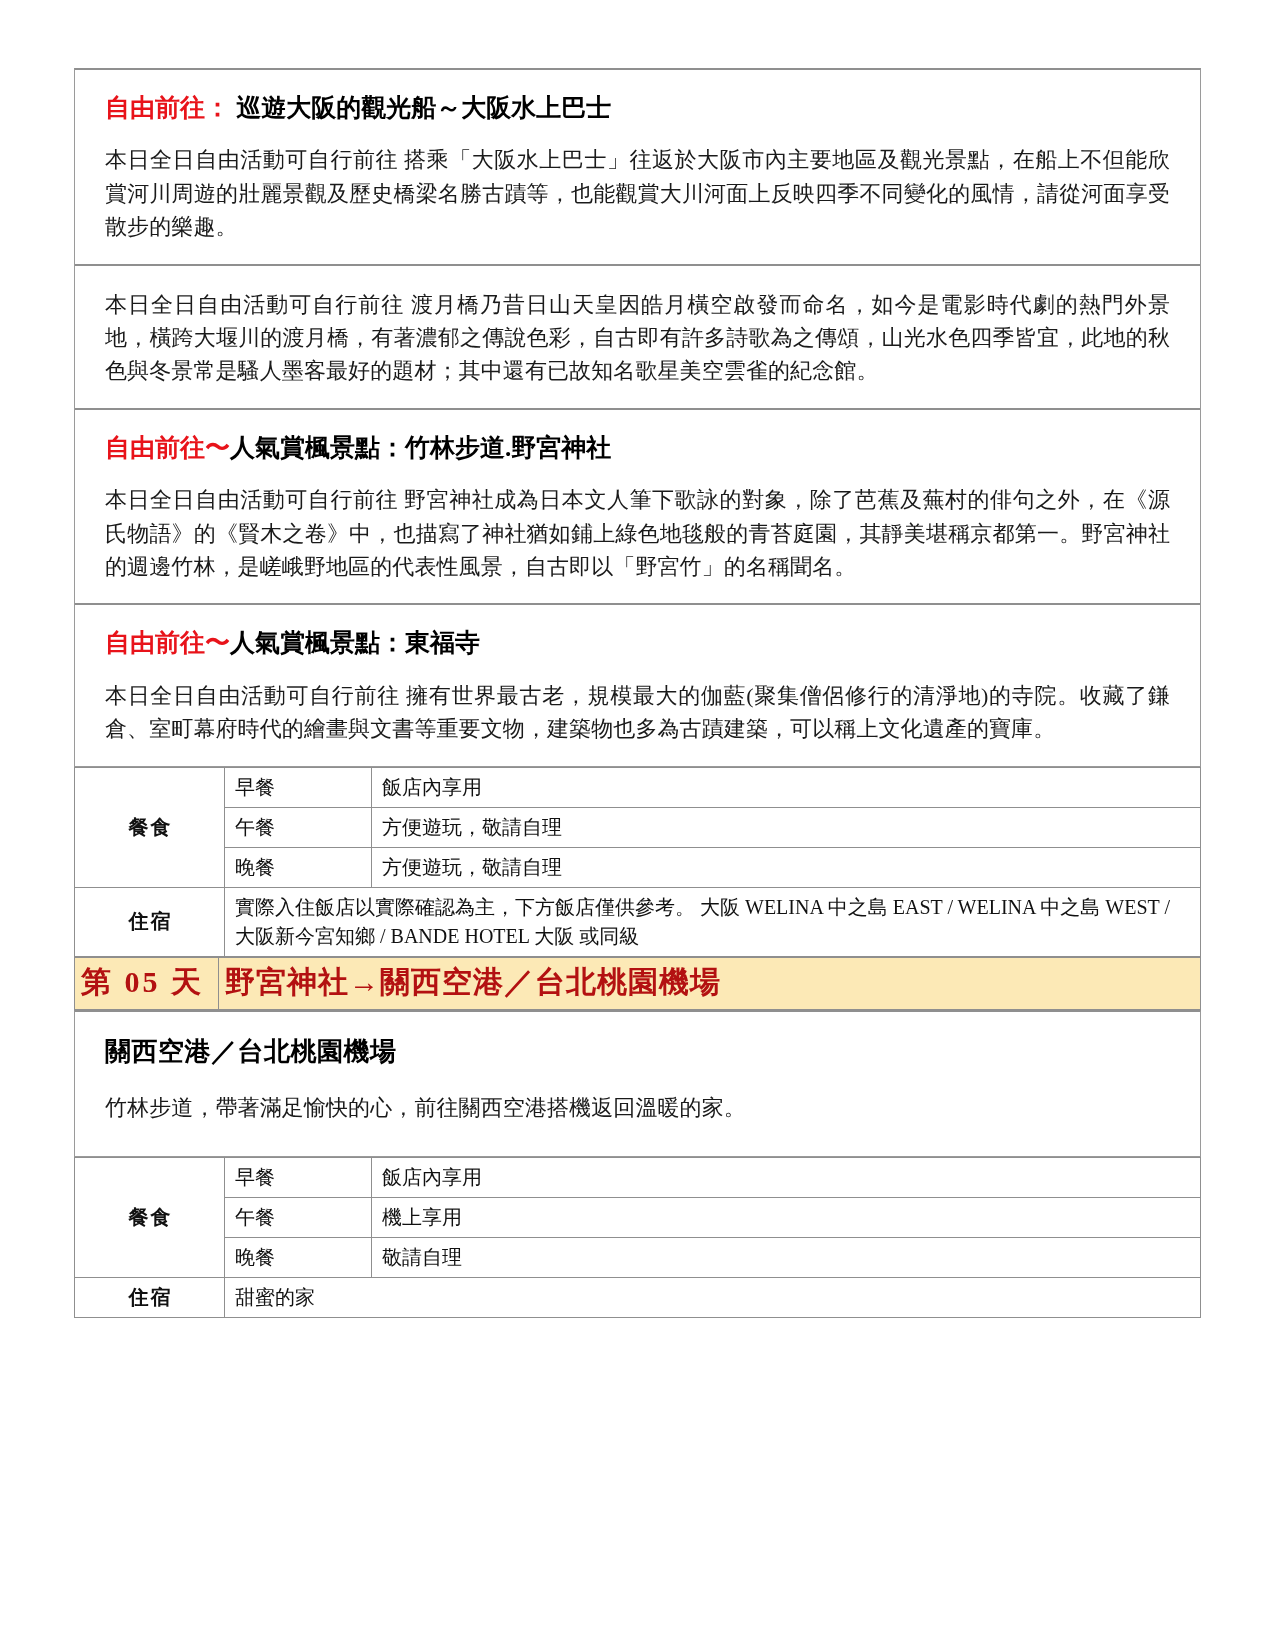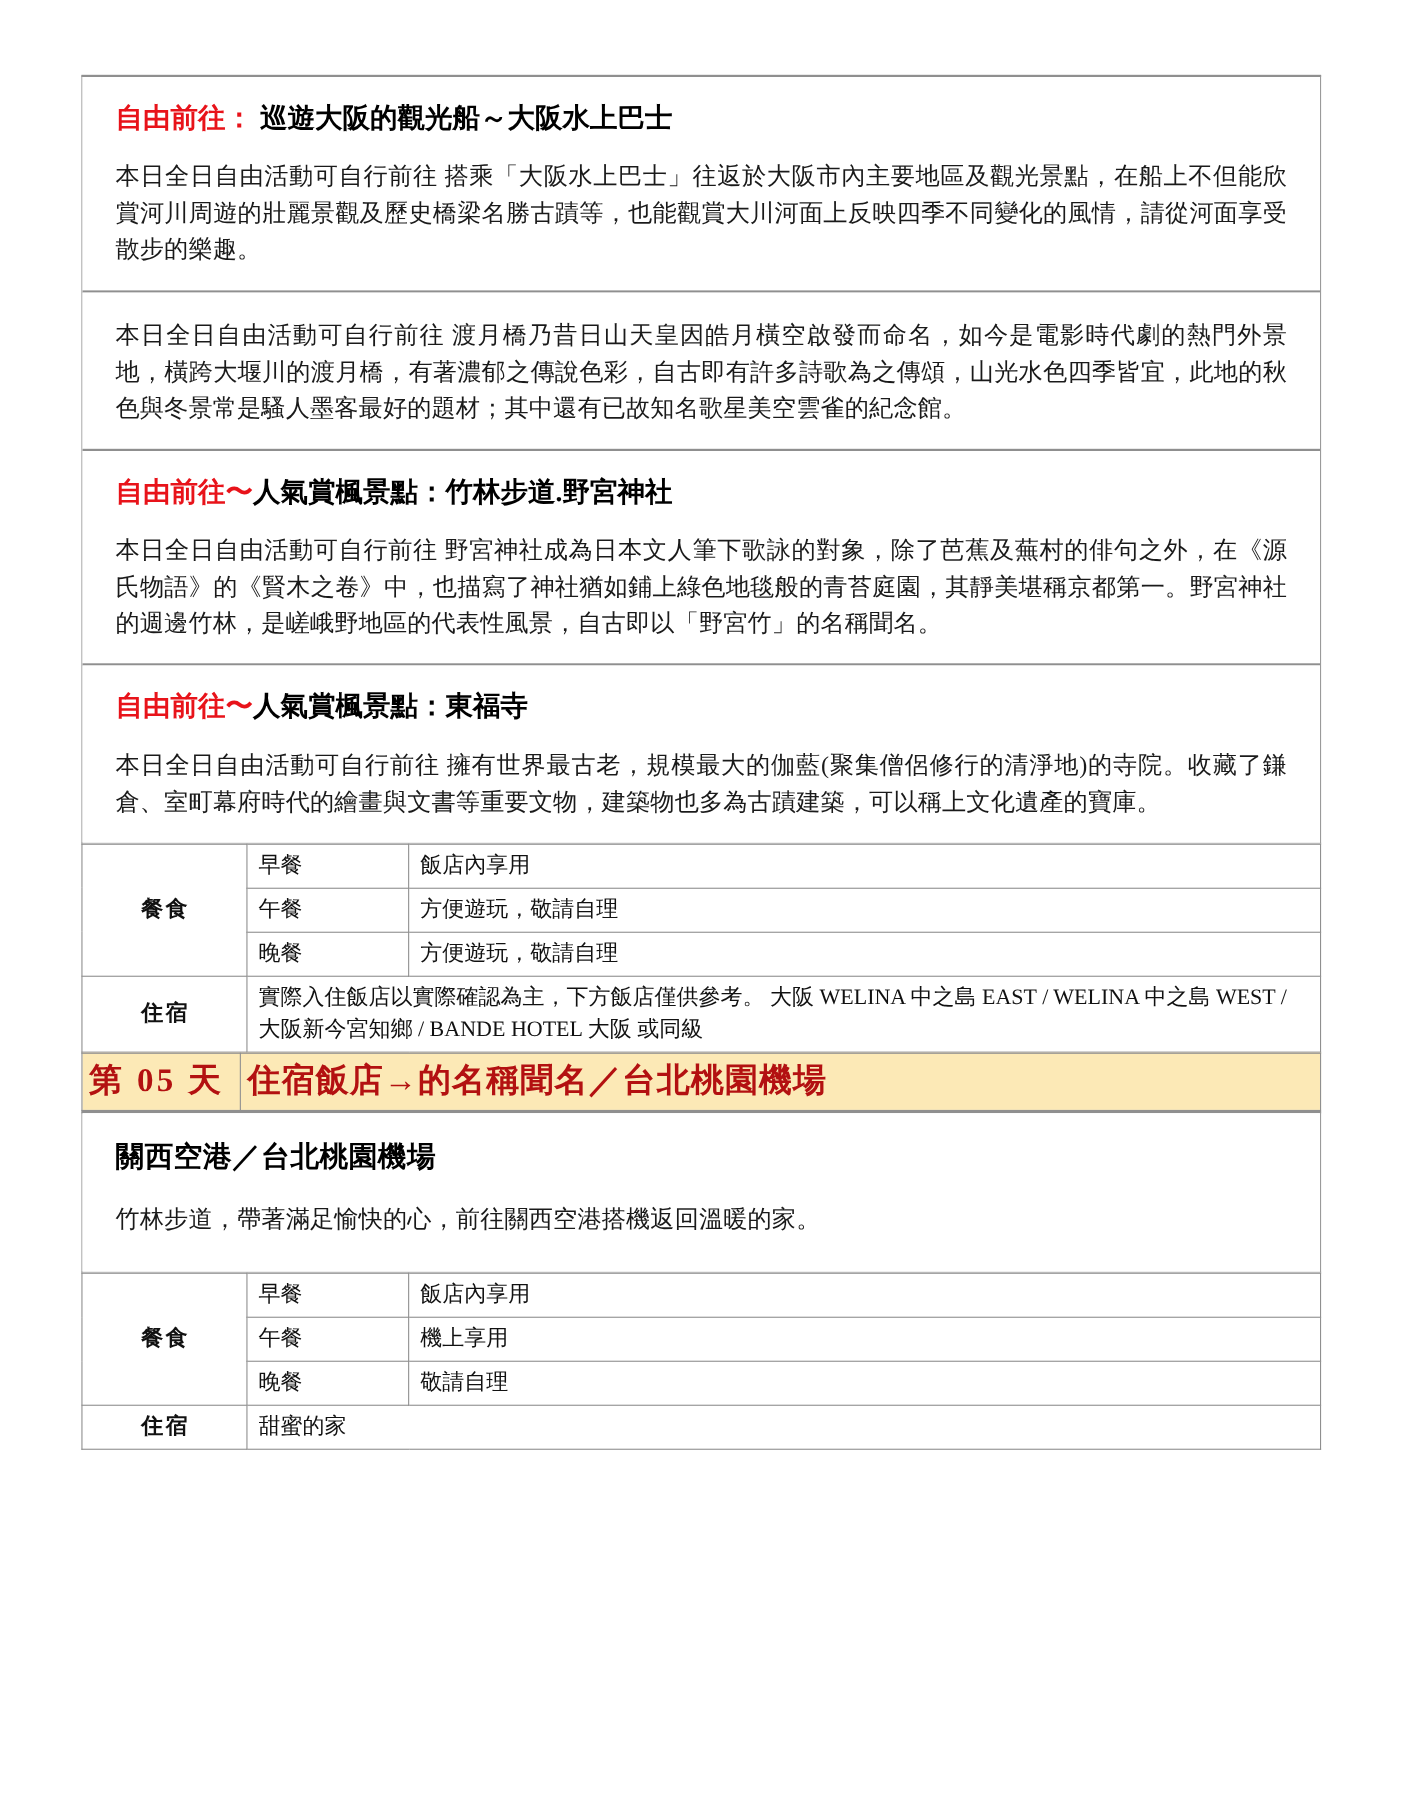--- a/index.html
+++ b/index.html
@@ -187,21 +187,21 @@
         <td class="lbl">住宿</td>
         <td class="stay-val" colspan="2">實際入住飯店以實際確認為主，下方飯店僅供參考。 大阪 WELINA 中之島 EAST / WELINA 中之島 WEST / 大阪新今宮知鄉 / BANDE HOTEL 大阪 或同級</td>
       </tr>
     </tbody>
   </table>
 
   <table class="day-banner">
     <tbody>
       <tr>
         <td class="day-num">第 05 天</td>
-        <td class="day-route">住宿飯店→的名稱聞名／台北桃園機場</td>
+        <td class="day-route">野宮神社→關西空港／台北桃園機場</td>
       </tr>
     </tbody>
   </table>
 
   <div class="doc-frame">
     <div class="section">
       <div class="d5-title">關西空港／台北桃園機場</div>
       <p class="sec-body">竹林步道，帶著滿足愉快的心，前往關西空港搭機返回溫暖的家。</p>
       <div class="gap-block"></div>
     </div>

